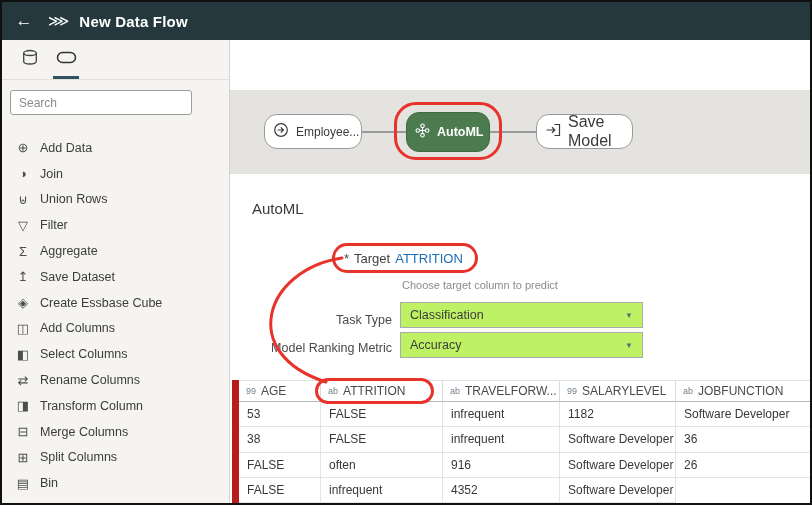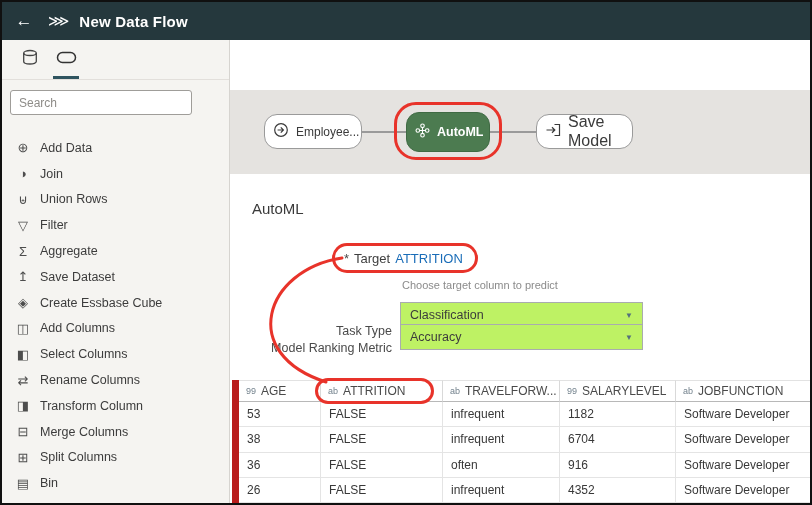--- a/index.html
+++ b/index.html
@@ -51,25 +51,25 @@
 
   .panel-title { position:absolute; left:22px; top:160px; font-size:15px; color:#3a3a3a; }
 
   .target-row { position:absolute; left:114px; top:211px; font-size:13px; color:#3f3f3f;
                 display:flex; gap:5px; align-items:baseline; }
   .req { color:#4a4a4a; }
   .target-link { color:#1a6db8; cursor:pointer; }
   .target-help { position:absolute; left:172px; top:239px; font-size:11px; color:#8b8b8b; }
 
   .field-label { position:absolute; left:0; width:162px; text-align:right; font-size:12.5px; color:#4a4a4a; }
-  .fl-1 { top:284px;padding-left:42px; } .fl-2 { top:301px; }
+  .fl-1 { top:273px;padding-left:42px; } .fl-2 { top:301px; }
   .dropdown { position:absolute; left:170px; width:243px; height:26px; border:1px solid #a9acae;
               background:#bef264; display:flex; align-items:center; justify-content:space-between;
               padding:0 9px; font-size:12.5px; color:#3c3c3c; cursor:pointer; }
-  .dd-1 { top:262px; } .dd-2 { top:284px; }
+  .dd-1 { top:262px; } .dd-2 { top:292px; }
   .caret { font-size:8px; color:#55707d; }
 
   
   .grid { position:absolute; left:2px; top:340px; right:0; bottom:0; display:grid;
           grid-template-columns:82px 122px 117px 116px 1fr;
           grid-template-rows:22px repeat(4, 25.3px);
           border-left:7px solid #b91c1c; background:#fff; }
   .th { border-top:1px solid #e2e2e2; border-bottom:1px solid #b8b8b8; border-right:1px solid #d9d9d9;
         display:flex; align-items:center; gap:5px; padding-left:7px; font-size:12px; color:#4a4a4a;
         cursor:pointer; white-space:nowrap; overflow:hidden; }
@@ -268,21 +268,20 @@
 
       <div class="td">53</div>
       <div class="td">FALSE</div>
       <div class="td">infrequent</div>
       <div class="td">1182</div>
       <div class="td">Software Developer</div>
 
       <div class="td">38</div>
       <div class="td">FALSE</div>
       <div class="td">infrequent</div>
-      <div class="td">6704</div>
       <div class="td">Software Developer</div>
 
       <div class="td">36</div>
       <div class="td">FALSE</div>
       <div class="td">often</div>
       <div class="td">916</div>
       <div class="td">Software Developer</div>
 
       <div class="td">26</div>
       <div class="td">FALSE</div>

